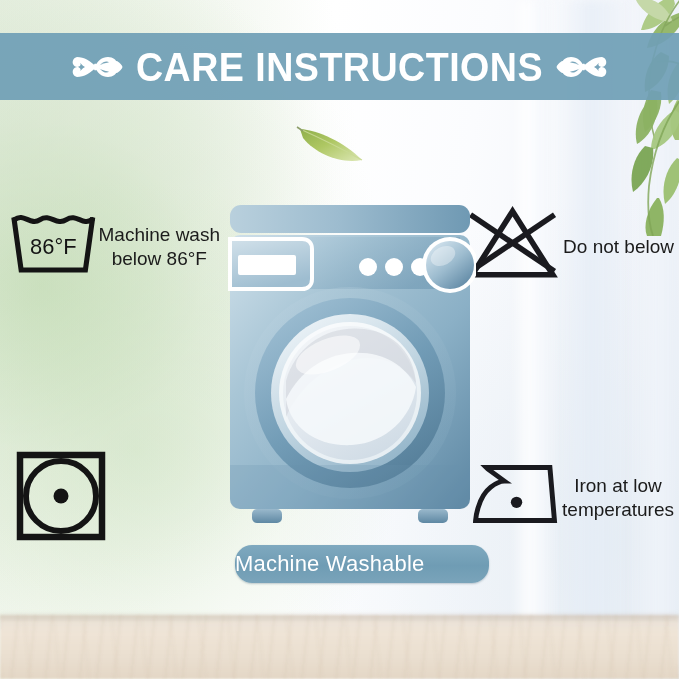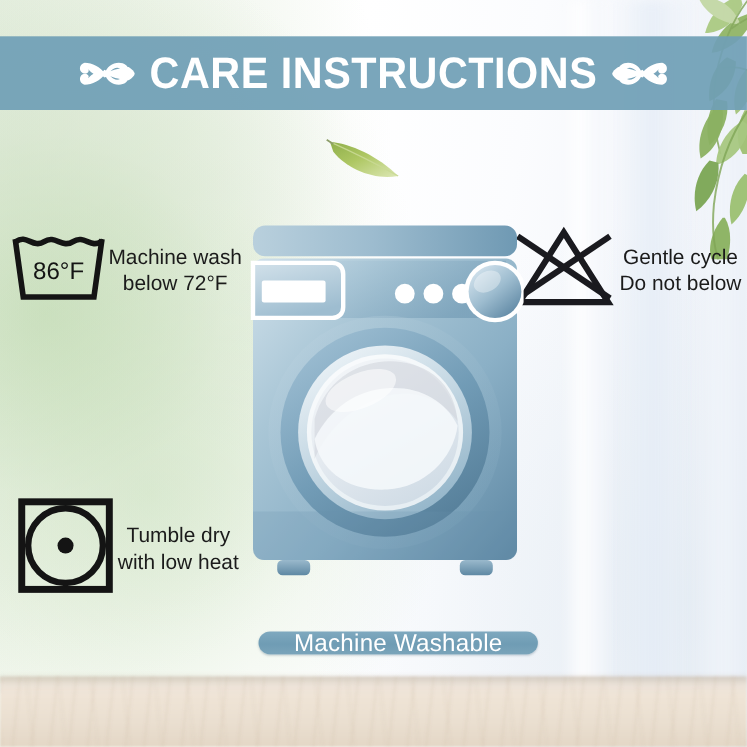--- a/index.html
+++ b/index.html
@@ -130,29 +130,28 @@
   .washer {
     position: absolute;
     left: 224px;
     top: 203px;
     width: 252px;
     height: 337px;
   }
   .badge {
     position: absolute;
     left: 235px;
-    top: 574px;
+    top: 545px;
     width: 254px;
-    height: 21px;
+    height: 38px;
     border-radius: 17px;
     background: linear-gradient(180deg, #7fa9bf 0%, #6f9cb4 55%, #7aa4ba 100%);
     box-shadow: 0 1px 2px rgba(60,90,110,0.30);
     display: flex;
     align-items: center;
-    justify-content: center;
   }
   .badge-text {
     color: #ffffff;
     font-size: 22px;
     line-height: 1;
     letter-spacing: 0.2px;
     white-space: nowrap;
   }
 </style>
 </head>
@@ -235,48 +234,53 @@
   </div>
 
   <div class="cell wash">
     <svg class="glyph" width="124" height="94" viewBox="0 0 124 94">
       <path d="M8 12 L18 84 L106 84 L116 12" fill="none" stroke="#141414" stroke-width="7" stroke-linejoin="miter" stroke-linecap="butt"></path>
       <path d="M9 15 C22 5 30 24 44 15 C58 6 66 24 80 15 C94 6 102 24 115 15" fill="none" stroke="#141414" stroke-width="7" stroke-linecap="round"></path>
       <text x="62" y="62" text-anchor="middle" font-family="Liberation Sans, sans-serif" font-size="30" fill="#141414">86°F</text>
     </svg>
     <div class="caption">
       <div>Machine wash</div>
-      <div>below 72°F</div>
+      <div>below 86°F</div>
     </div>
   </div>
 
   <div class="cell bleach">
     <svg class="glyph" width="118" height="94" viewBox="0 0 118 94">
       <path d="M59 10 L106 84 L12 84 Z" fill="none" stroke="#1a1a1f" stroke-width="6.5" stroke-linejoin="miter"></path>
       <path d="M10 14 L108 80" fill="none" stroke="#1a1a1f" stroke-width="6.5" stroke-linecap="butt"></path>
       <path d="M108 14 L10 80" fill="none" stroke="#1a1a1f" stroke-width="6.5" stroke-linecap="butt"></path>
     </svg>
     <div class="caption">
-      <div>Gentle cycle</div>
       <div>Do not below</div>
     </div>
   </div>
 
   <div class="cell tumble">
     <svg class="glyph" width="98" height="98" viewBox="0 0 98 98">
       <rect x="8" y="8" width="82" height="82" fill="none" stroke="#141414" stroke-width="6.5"></rect>
       <circle cx="49" cy="49" r="35" fill="none" stroke="#141414" stroke-width="6"></circle>
       <circle cx="49" cy="49" r="7.5" fill="#141414"></circle>
     </svg>
+  </div>
+
+  <div class="cell iron">
+    <svg class="glyph" width="124" height="94" viewBox="0 0 124 94">
+      <path d="M24 12 L108 12 L114 82 L10 82 C10 82 12 52 30 38 C40 30 48 30 48 30 L26 14 Z" fill="none" stroke="#1a1a1f" stroke-width="6.5" stroke-linejoin="miter"></path>
+      <circle cx="64" cy="58" r="7.5" fill="#1a1a1f"></circle>
+    </svg>
     <div class="caption">
-      <div>Tumble dry</div>
-      <div>with low heat</div>
+      <div>Iron at low</div>
+      <div>temperatures</div>
     </div>
   </div>
-
 
   <svg class="washer" viewBox="0 0 252 337">
     <defs>
       <linearGradient id="bodyGrad" x1="0" y1="0" x2="1" y2="1">
         <stop offset="0%" stop-color="#cfe0ea"></stop>
         <stop offset="30%" stop-color="#a9c6d6"></stop>
         <stop offset="62%" stop-color="#8bb0c6"></stop>
         <stop offset="100%" stop-color="#5d87a3"></stop>
       </linearGradient>
       <linearGradient id="topGrad" x1="0" y1="0" x2="1" y2="0">

